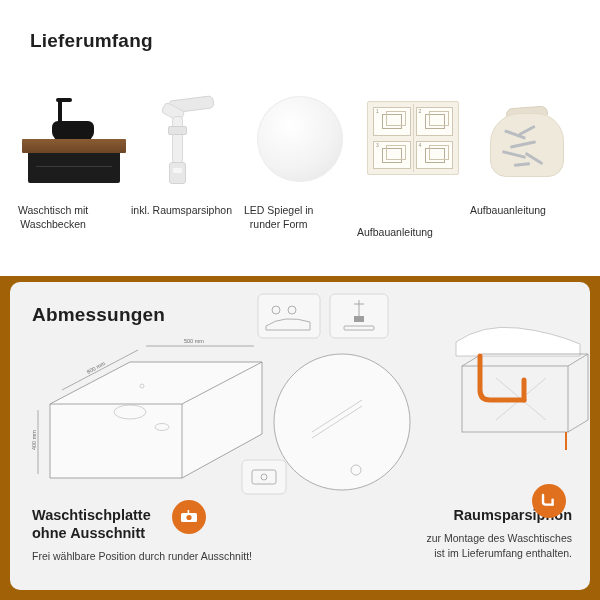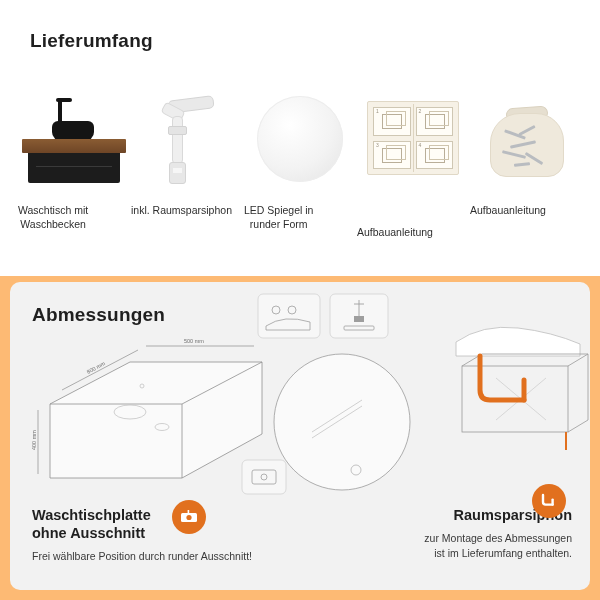--- a/index.html
+++ b/index.html
@@ -11,21 +11,21 @@
     height: 600px;
     background: #ffffff;
     font-family: "Liberation Sans", sans-serif;
     color: #2b2b2b;
     overflow: hidden;
   }
   .page {
     position: relative;
     width: 600px;
     height: 600px;
-    background: #fdba74;
+    background: #a16207;
   }
 
   
   .section-one {
     position: absolute;
     left: 0;
     top: 0;
     width: 600px;
     height: 276px;
     background: #ffffff;
@@ -542,21 +542,21 @@
     <div class="badge badge-left">
       <svg width="20" height="16" viewBox="0 0 20 16">
         <rect x="2" y="4" width="16" height="9" rx="1.5" fill="#ffffff"></rect>
         <circle cx="10" cy="8.5" r="2.6" fill="#e1701e"></circle>
         <rect x="8.6" y="1" width="1.6" height="3.4" fill="#ffffff"></rect>
       </svg>
     </div>
 
     <div class="feature-right">
       <div class="feature-heading">Raumsparsiphon</div>
-      <div class="feature-sub" style="white-space: pre-line;">zur Montage des Abmessungen
+      <div class="feature-sub" style="white-space: pre-line;">zur Montage des Waschtisches
 ist im Lieferumfang enthalten.</div>
     </div>
     <div class="badge badge-right">
       <svg width="20" height="18" viewBox="0 0 20 18">
         <path d="M4 3 l0 7 q0 2.6 2.6 2.6 l7 0" fill="none" stroke="#ffffff" stroke-width="2.4" stroke-linecap="round"></path>
         <path d="M13.6 12.6 l0 -5" fill="none" stroke="#ffffff" stroke-width="2.4" stroke-linecap="round"></path>
       </svg>
     </div>
 
   </section>

